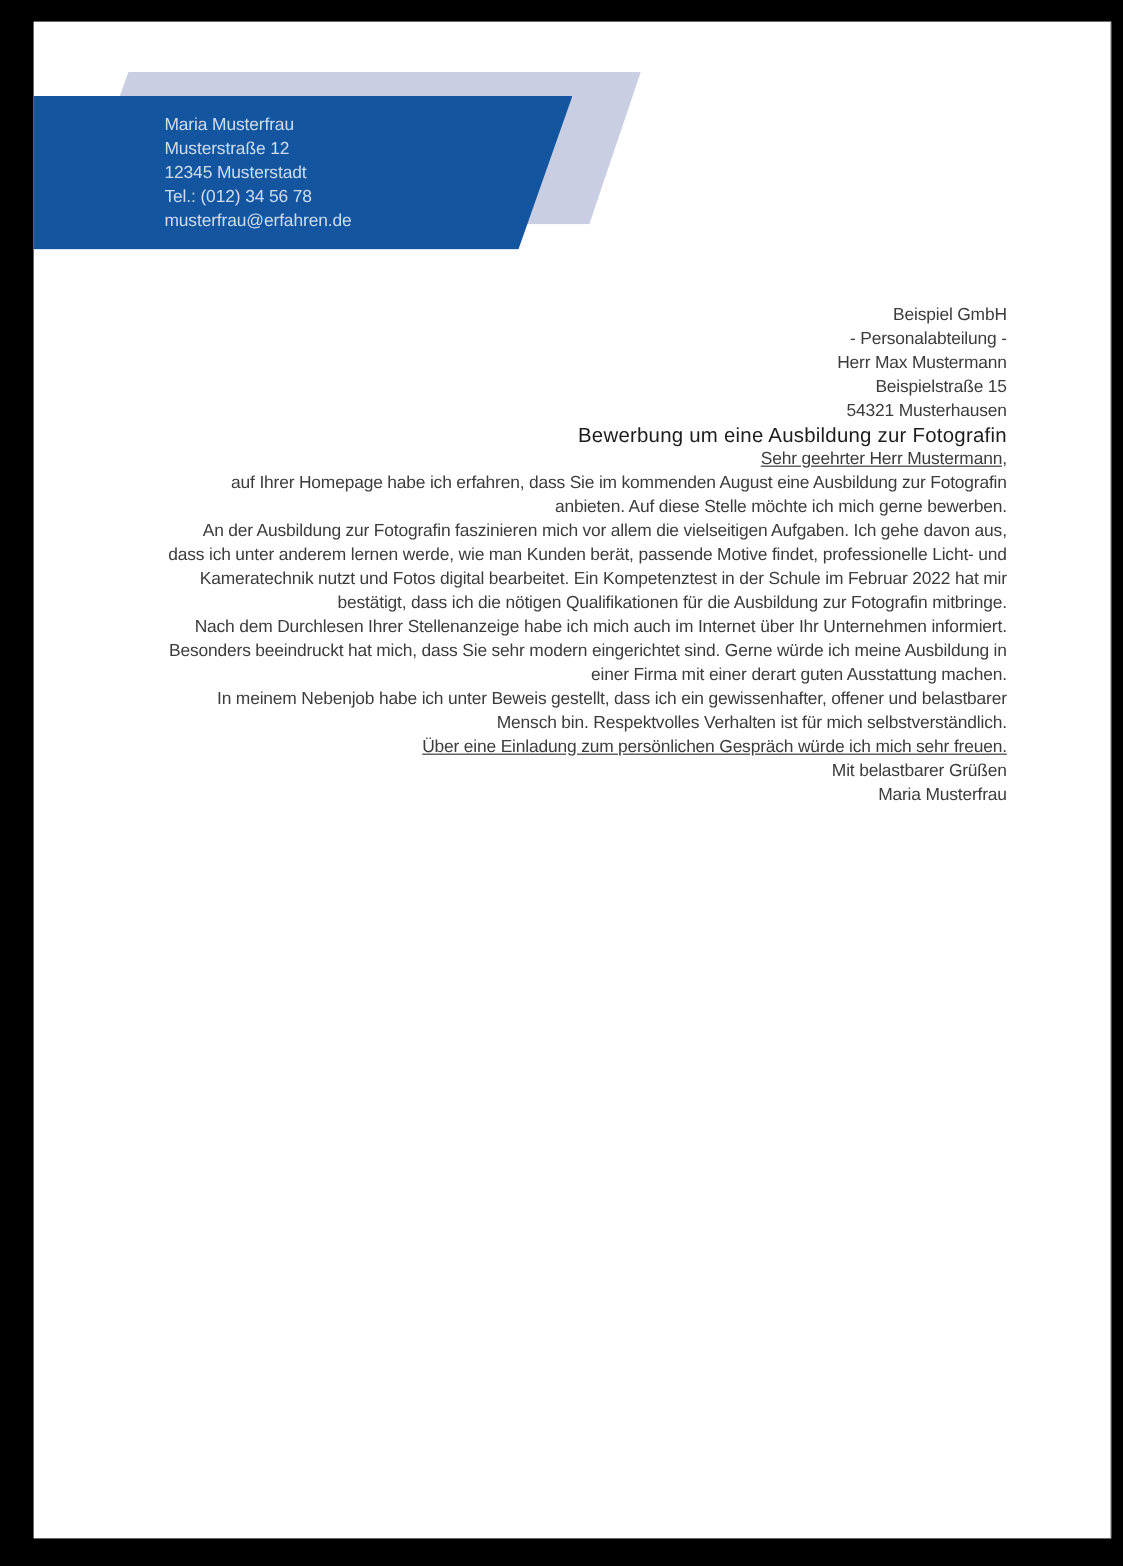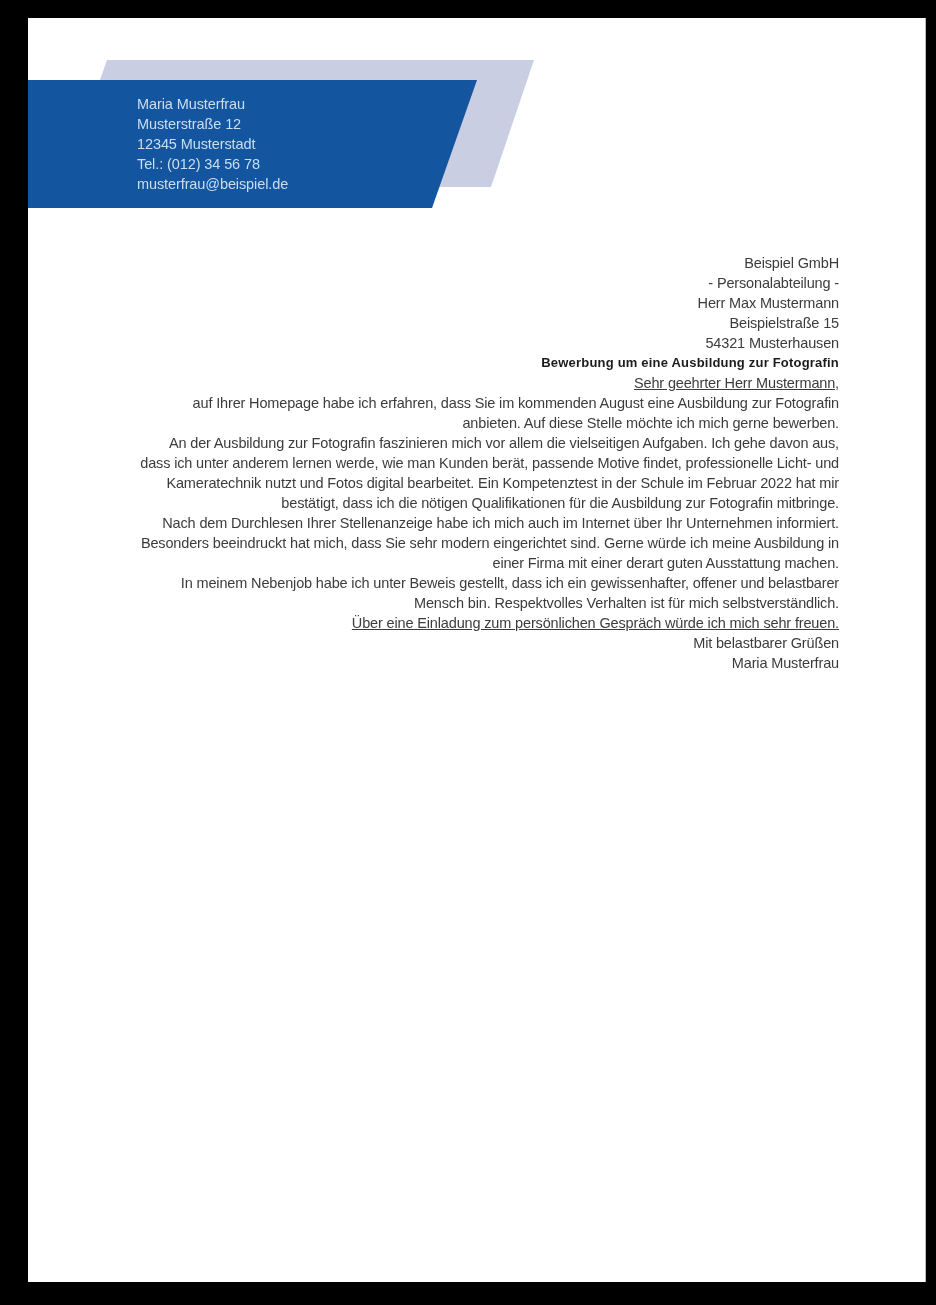--- a/index.html
+++ b/index.html
@@ -56,22 +56,22 @@
     color: #3c3c3c;
   }
   .content p, .content div { margin: 0; text-align: right; }
   .recipient { }
   .date-line {
     margin-top: 67px;
     text-align: right;
   }
   .subject {
     margin-top: 40px;
-    font-weight: bold;
-    font-size: 13px;
+    font-weight: normal;
+    font-size: 17px;
     color: #1c1c1c;
     letter-spacing: 0.2px;
   }
   .salutation { margin-top: 35px; text-decoration: underline; }
   .para-1 { margin-top: 13px; }
   .para-2 { margin-top: 20px; }
   .para-3 { margin-top: 14px; }
   .para-4 { margin-top: 13px; }
   .para-5 { margin-top: 17px; text-decoration: underline; }
   .closing { margin-top: 16px; }
@@ -83,21 +83,21 @@
 <div class="paper">
 
   <div class="letterhead">
     <div class="shape-gray"></div>
     <div class="shape-blue"></div>
     <div class="sender">
       <div>Maria Musterfrau</div>
       <div>Musterstraße 12</div>
       <div>12345 Musterstadt</div>
       <div>Tel.: (012) 34 56 78</div>
-      <div>musterfrau@beispiel.de</div>
+      <div>musterfrau@erfahren.de</div>
     </div>
   </div>
 
   <div class="content">
 
     <div class="recipient">
       <div>Beispiel GmbH</div>
       <div>- Personalabteilung -</div>
       <div>Herr Max Mustermann</div>
       <div>Beispielstraße 15</div>

